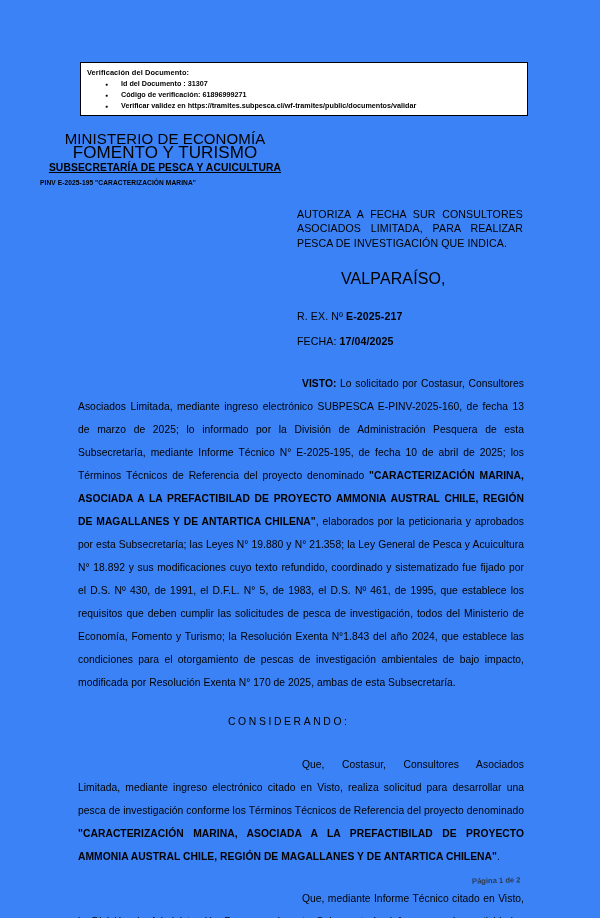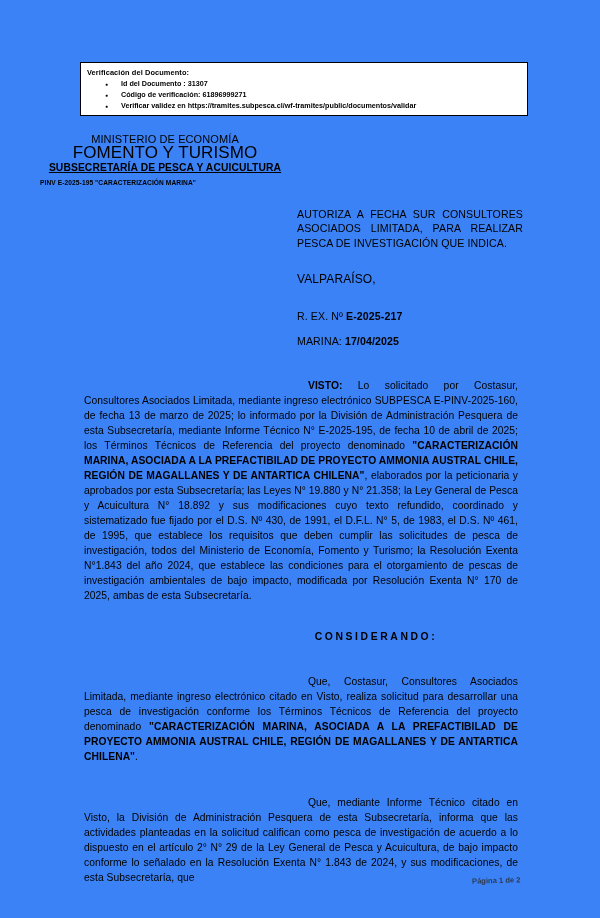--- a/index.html
+++ b/index.html
@@ -67,21 +67,21 @@
 
   
   .letterhead {
     position: absolute;
     left: 40px;
     top: 132px;
     width: 250px;
     text-align: center;
   }
   .lh-line1 {
-    font-size: 11px;
+    font-size: 15px;
     line-height: 14px;
     letter-spacing: 0.1px;
   }
   .lh-line2 {
     font-size: 17px;
     line-height: 14px;
     letter-spacing: 0.1px;
   }
   .lh-sub {
     margin-top: 1px;
@@ -109,23 +109,24 @@
   }
   .auth-title {
     font-size: 10.6px;
     line-height: 14.3px;
     text-align: justify;
     text-align-last: left;
     letter-spacing: 0.1px;
   }
   .city {
     margin-top: 22px;
-    font-size: 12px;
-    line-height: 14px;
-    letter-spacing: 0.1px;
+    font-size: 16px;
+    line-height: 14px;
+    letter-spacing: 0.1px;
+    margin-left: 44px;
   }
   .rex {
     margin-top: 23px;
     font-size: 10.6px;
     line-height: 14px;
     letter-spacing: 0.1px;
   }
   .rex b, .fecha b {
     font-weight: bold;
   }
@@ -138,37 +139,36 @@
 
   
   .body-block {
     position: absolute;
     left: 78px;
     top: 372px;
     width: 446px;
   }
   .para {
     font-size: 10.3px;
-    line-height: 15px;
+    line-height: 23px;
     text-align: justify;
     text-align-last: left;
-    margin: 6px;
+    margin: 0;
     letter-spacing: 0.05px;
   }
   .para .lead {
     display: inline-block;
     width: 224px;
   }
   .para b {
     font-weight: bold;
   }
   .considerando {
-    text-align: center;
     font-size: 10.4px;
-    font-weight: bold;
+    font-weight: normal;
     letter-spacing: 2.6px;
     margin: 0;
     padding-left: 150px;
   }
   .sp-1 { height: 22px; }
   .sp-2 { height: 26px; }
   .sp-3 { height: 19px; }
 
   
   .footer {
@@ -201,21 +201,21 @@
     <div class="lh-line1">MINISTERIO DE ECONOMÍA</div>
     <div class="lh-line2">FOMENTO Y TURISMO</div>
     <div class="lh-sub">SUBSECRETARÍA DE PESCA Y ACUICULTURA</div>
     <div class="lh-pinv">PINV E-2025-195 "CARACTERIZACIÓN MARINA"</div>
   </div>
 
   <div class="rightcol">
     <div class="auth-title">AUTORIZA A FECHA SUR CONSULTORES ASOCIADOS LIMITADA, PARA REALIZAR PESCA DE INVESTIGACIÓN QUE INDICA.</div>
     <div class="city">VALPARAÍSO,</div>
     <div class="rex"><span>R. EX. Nº </span><b>E-2025-217</b></div>
-    <div class="fecha"><span>MARINA: </span><b>17/04/2025</b></div>
+    <div class="fecha"><span>FECHA: </span><b>17/04/2025</b></div>
   </div>
 
   <div class="body-block">
 
     <p class="para"><span class="lead"></span><b>VISTO:</b><span> Lo solicitado por Costasur, Consultores Asociados Limitada, mediante ingreso electrónico SUBPESCA E-PINV-2025-160, de fecha 13 de marzo de 2025; lo informado por la División de Administración Pesquera de esta Subsecretaría, mediante Informe Técnico N° E-2025-195, de fecha 10 de abril de 2025; los Términos Técnicos de Referencia del proyecto denominado </span><b>"CARACTERIZACIÓN MARINA, ASOCIADA A LA PREFACTIBILAD DE PROYECTO AMMONIA AUSTRAL CHILE, REGIÓN DE MAGALLANES Y DE ANTARTICA CHILENA"</b><span>, elaborados por la peticionaria y aprobados por esta Subsecretaría; las Leyes N° 19.880 y N° 21.358; la Ley General de Pesca y Acuicultura N° 18.892 y sus modificaciones cuyo texto refundido, coordinado y sistematizado fue fijado por el D.S. Nº 430, de 1991, el D.F.L. N° 5, de 1983, el D.S. Nº 461, de 1995, que establece los requisitos que deben cumplir las solicitudes de pesca de investigación, todos del Ministerio de Economía, Fomento y Turismo; la Resolución Exenta N°1.843 del año 2024, que establece las condiciones para el otorgamiento de pescas de investigación ambientales de bajo impacto, modificada por Resolución Exenta N° 170 de 2025, ambas de esta Subsecretaría.</span></p>
 
     <div class="sp-1"></div>
 
     <p class="considerando">CONSIDERANDO:</p>
 

